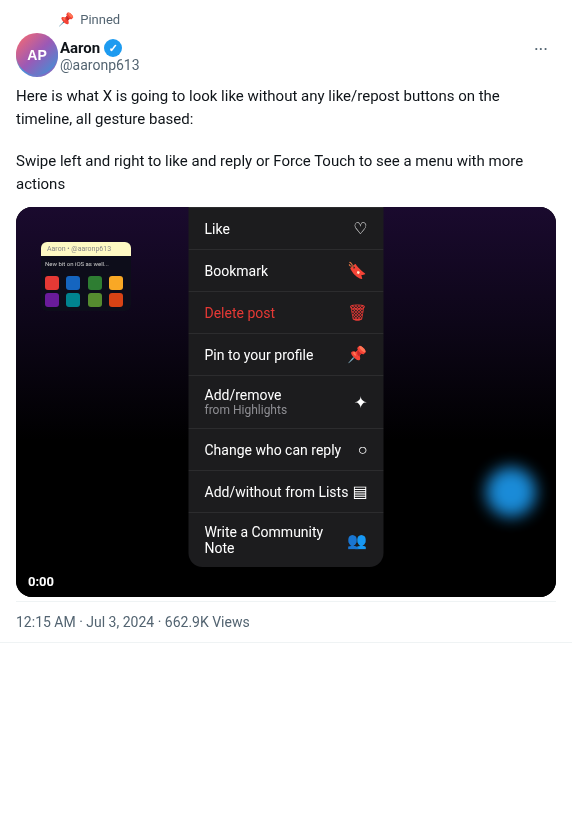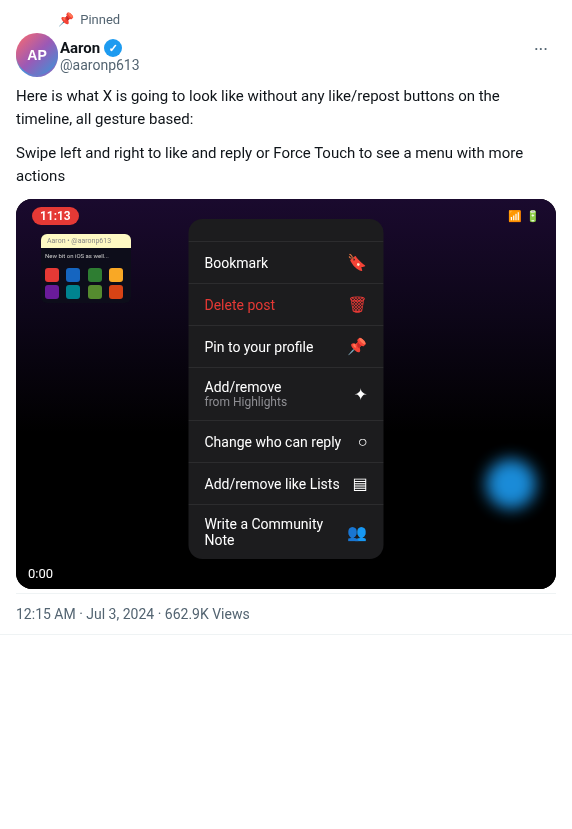--- a/index.html
+++ b/index.html
@@ -105,25 +105,25 @@
     }
 
     .tweet-text {
       margin: 8px 0;
       line-height: 1.5;
       color: #0f1419;
       font-size: 15px;
     }
 
     .tweet-text p {
-      margin-bottom: 12px;
     }
 
     .tweet-text p:last-child {
       margin-bottom: 0;
+      margin-top: 20px;
     }
 
     .media-container {
       border-radius: 16px;
       overflow: hidden;
       margin-top: 12px;
       background: #000;
       position: relative;
       width: 100%;
       height: 390px;
@@ -217,21 +217,21 @@
       font-size: 12px;
       color: #8e8e93;
     }
 
     .video-time {
       position: absolute;
       bottom: 8px;
       left: 12px;
       color: white;
       font-size: 13px;
-      font-weight: 400;
+      font-weight: 700;
       z-index: 20;
     }
 
     
     .blue-blob {
       position: absolute;
       bottom: 80px;
       right: 20px;
       width: 50px;
       height: 50px;
@@ -313,27 +313,20 @@
   </div>
 
   <div class="tweet-text">
     <p>Here is what X is going to look like without any like/repost buttons on the timeline, all gesture based:</p>
     <p>Swipe left and right to like and reply or Force Touch to see a menu with more actions</p>
   </div>
 
   <div class="media-container">
     <div class="phone-bg">
 
-      <div class="status-bar">
-        <span class="time-pill">11:13</span>
-        <div class="status-icons">
-          <span>📶</span>
-          <span>🔋</span>
-        </div>
-      </div>
 
       <div style="position:absolute; top:35px; left:25px; width:90px; background:#0d0d1a; border-radius:6px; overflow:hidden;">
         <div style="padding:3px 6px; color:#888; font-size:7px; background:#fef9c3;">Aaron • @aaronp613</div>
         <div style="padding:4px; color:#ccc; font-size:6px; line-height:1.3;">New bit on iOS as well...</div>
         <div class="app-grid">
           <div class="app-icon-small"></div>
           <div class="app-icon-small"></div>
           <div class="app-icon-small"></div>
           <div class="app-icon-small"></div>
           <div class="app-icon-small"></div>
@@ -345,20 +338,24 @@
 
       <div class="blue-blob"></div>
 
       <div class="context-menu">
 
         <div class="menu-item">
           
           
         </div>
 
+        <div class="menu-item">
+          <span>Like</span>
+          <span class="menu-icon">♡</span>
+        </div>
 
         <div class="menu-item">
           <span>Bookmark</span>
           <span class="menu-icon">🔖</span>
         </div>
 
         <div class="menu-item delete">
           <span>Delete post</span>
           <span class="menu-icon" style="color:#e53935;">🗑</span>
         </div>
@@ -375,21 +372,21 @@
           </div>
           <span class="menu-icon">✦</span>
         </div>
 
         <div class="menu-item">
           <span>Change who can reply</span>
           <span class="menu-icon">○</span>
         </div>
 
         <div class="menu-item">
-          <span>Add/remove like Lists</span>
+          <span>Add/without from Lists</span>
           <span class="menu-icon">▤</span>
         </div>
 
         <div class="menu-item">
           <span>Write a Community Note</span>
           <span class="menu-icon">👥</span>
         </div>
 
       </div>
 

